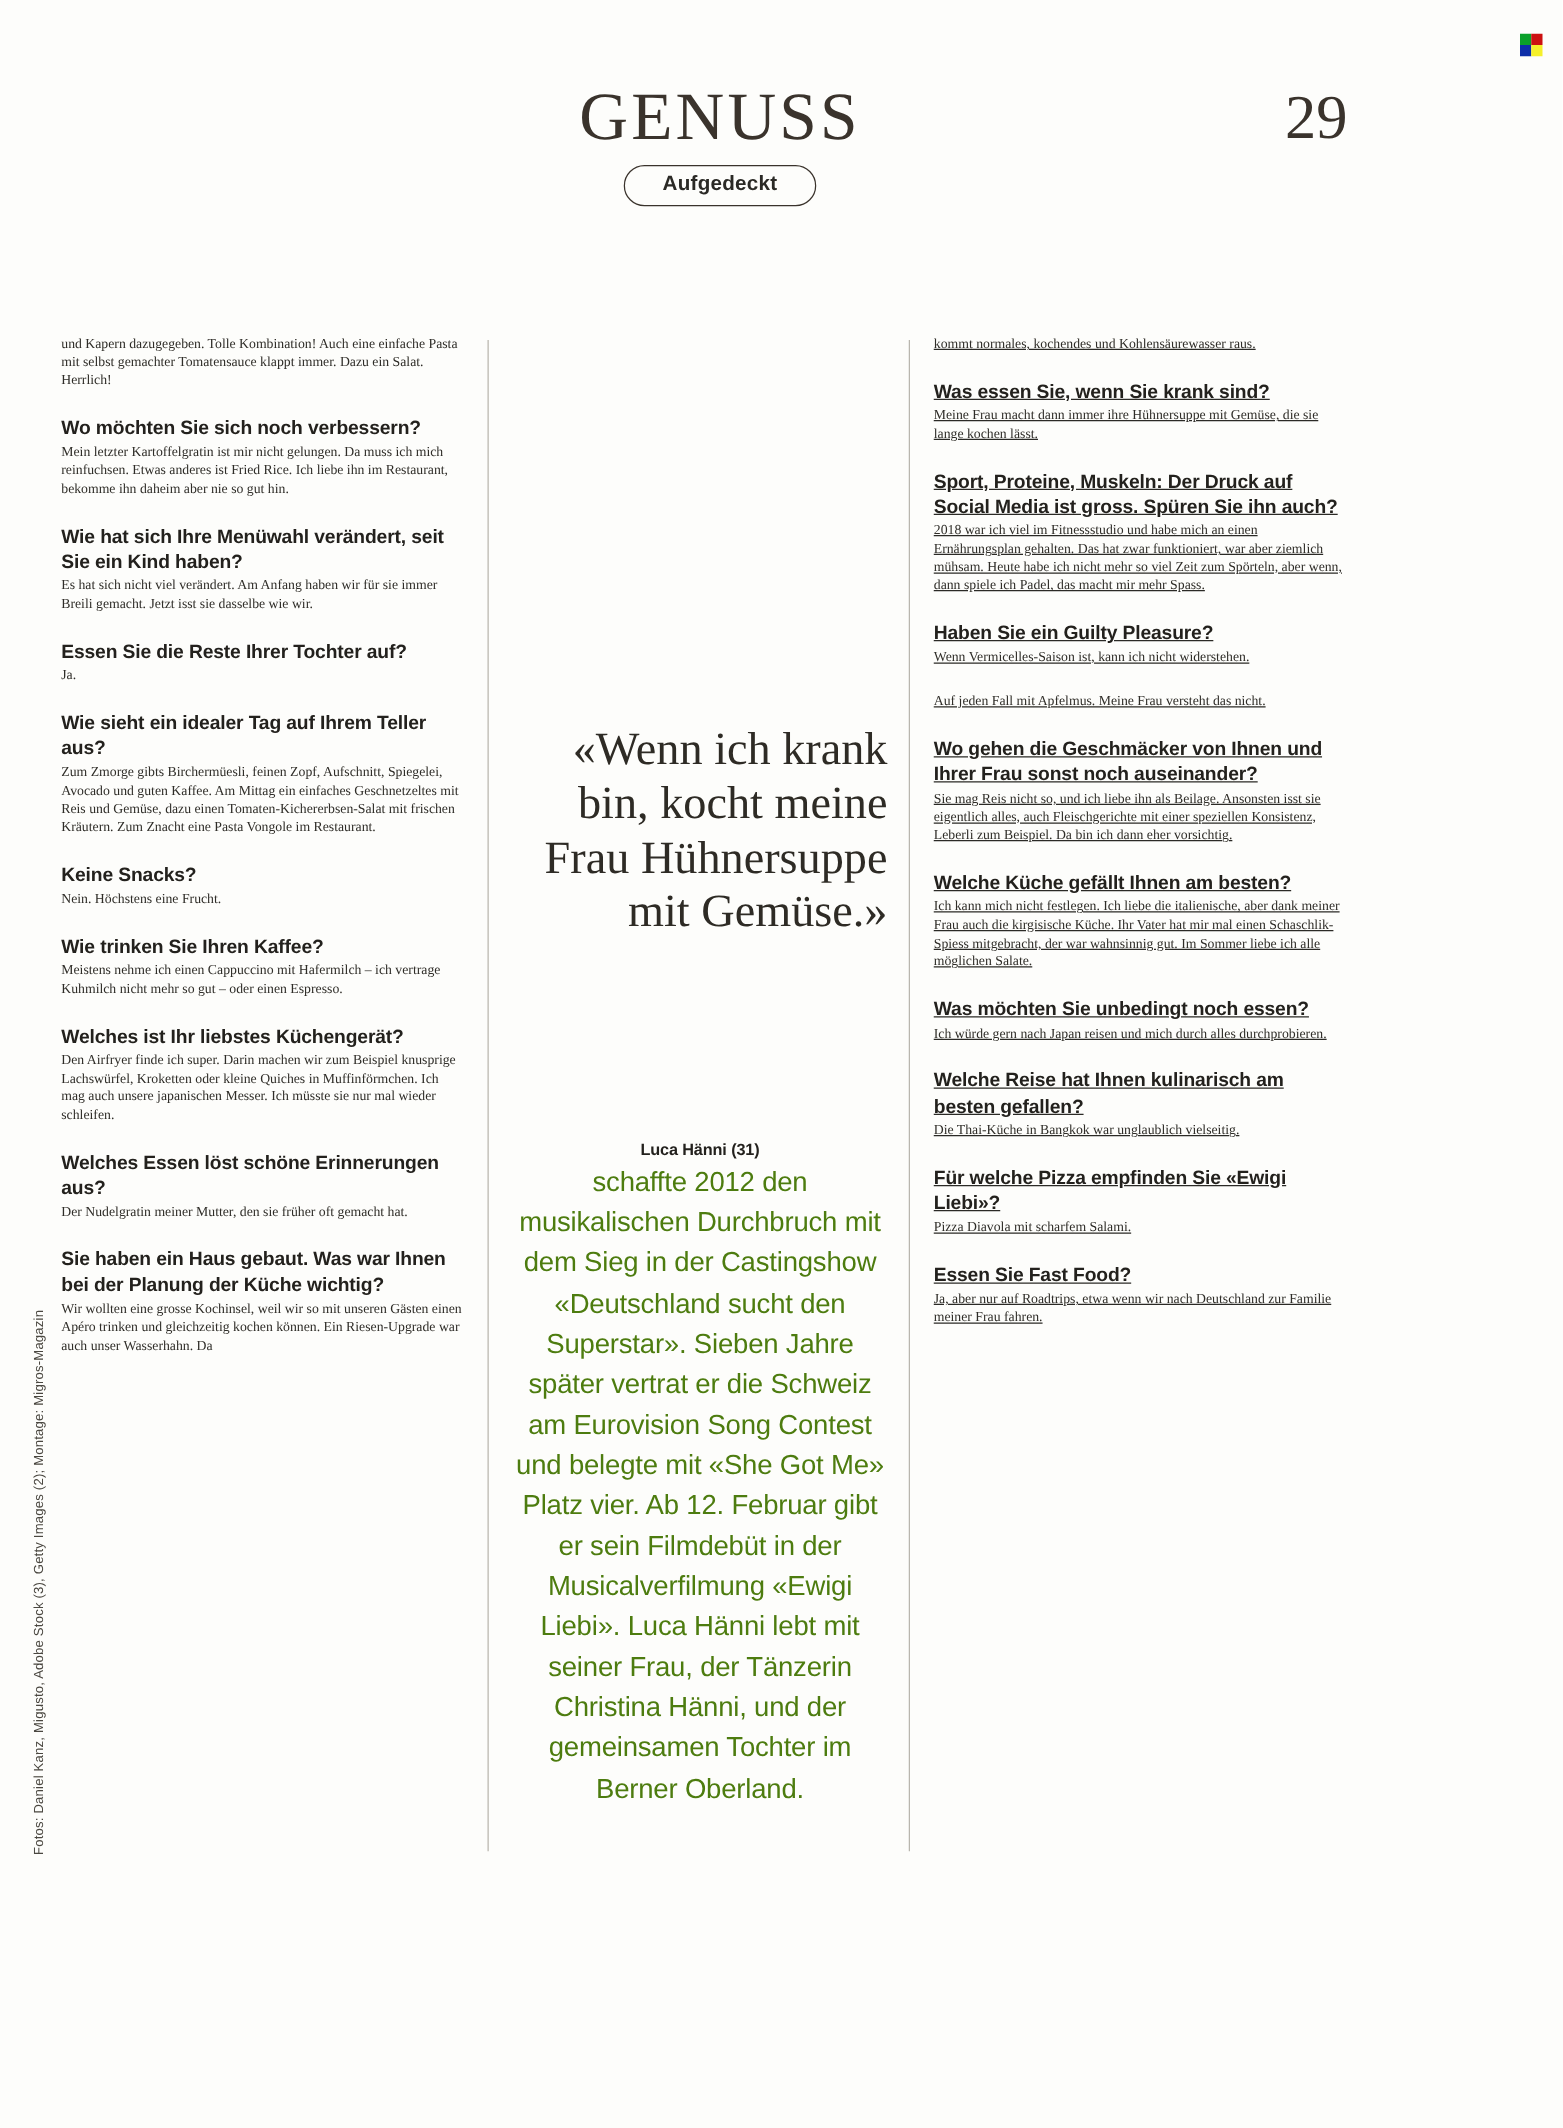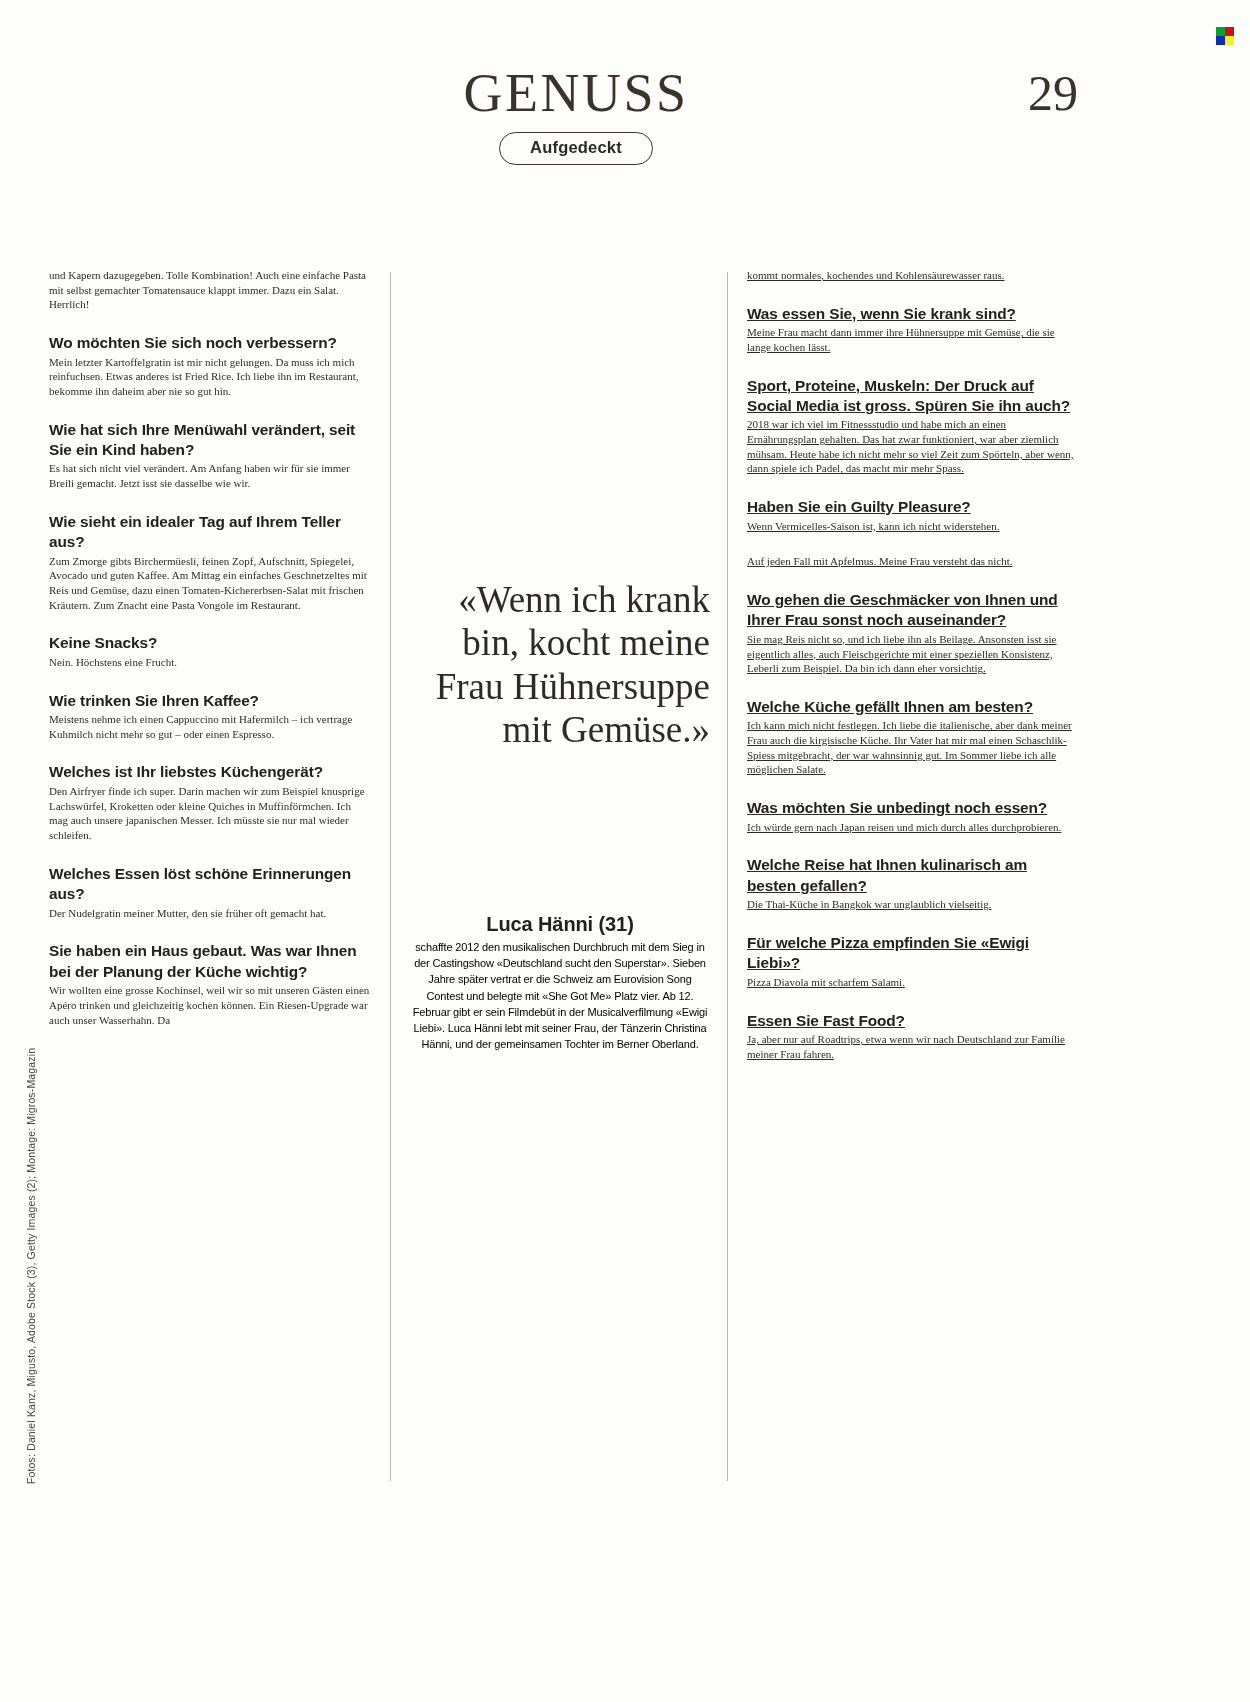--- a/index.html
+++ b/index.html
@@ -146,32 +146,32 @@
     padding-top: 310px;
     text-align: right;
     font-weight: 400;
   }
   .bio {
     margin-top: 160px;
     font-family: "Liberation Sans", "DejaVu Sans", sans-serif;
     text-align: center;
   }
   .bio-name {
-    font-size: 20px;
+    font-size: 13px;
     font-weight: 700;
     color: #23211d;
     line-height: 1.35;
     letter-spacing: -0.1px;
     display: block;
     margin-bottom: 1px;
   }
   .bio-text {
-    font-size: 11px;
+    font-size: 22px;
     line-height: 1.47;
-    color: #000000;
+    color: #4d7c0f;
     letter-spacing: -0.15px;
     display: block;
   }
 </style>
 </head>
 <body>
 
 <div class="page">
 
   <div class="reg-mark">
@@ -199,20 +199,24 @@
 
     <div class="qa">
       <p class="q">Wo möchten Sie sich noch verbessern?</p>
       <p class="a">Mein letzter Kartoffelgratin ist mir nicht gelungen. Da muss ich mich reinfuchsen. Etwas anderes ist Fried Rice. Ich liebe ihn im Restaurant, bekomme ihn daheim aber nie so gut hin.</p>
     </div>
     <div class="qa">
       <p class="q">Wie hat sich Ihre Menüwahl verändert, seit Sie ein Kind haben?</p>
       <p class="a">Es hat sich nicht viel verändert. Am Anfang haben wir für sie immer Breili gemacht. Jetzt isst sie dasselbe wie wir.</p>
     </div>
     <div class="qa">
+      <p class="q">Essen Sie die Reste Ihrer Tochter auf?</p>
+      <p class="a">Ja.</p>
+    </div>
+    <div class="qa">
       <p class="q">Wie sieht ein idealer Tag auf Ihrem Teller aus?</p>
       <p class="a">Zum Zmorge gibts Birchermüesli, feinen Zopf, Aufschnitt, Spiegelei, Avocado und guten Kaffee. Am Mittag ein einfaches Geschnetzeltes mit Reis und Gemüse, dazu einen Tomaten-Kichererbsen-Salat mit frischen Kräutern. Zum Znacht eine Pasta Vongole im Restaurant.</p>
     </div>
     <div class="qa">
       <p class="q">Keine Snacks?</p>
       <p class="a">Nein. Höchstens eine Frucht.</p>
     </div>
     <div class="qa">
       <p class="q">Wie trinken Sie Ihren Kaffee?</p>
       <p class="a">Meistens nehme ich einen Cappuccino mit Hafermilch – ich vertrage Kuhmilch nicht mehr so gut – oder einen Espresso.</p>

